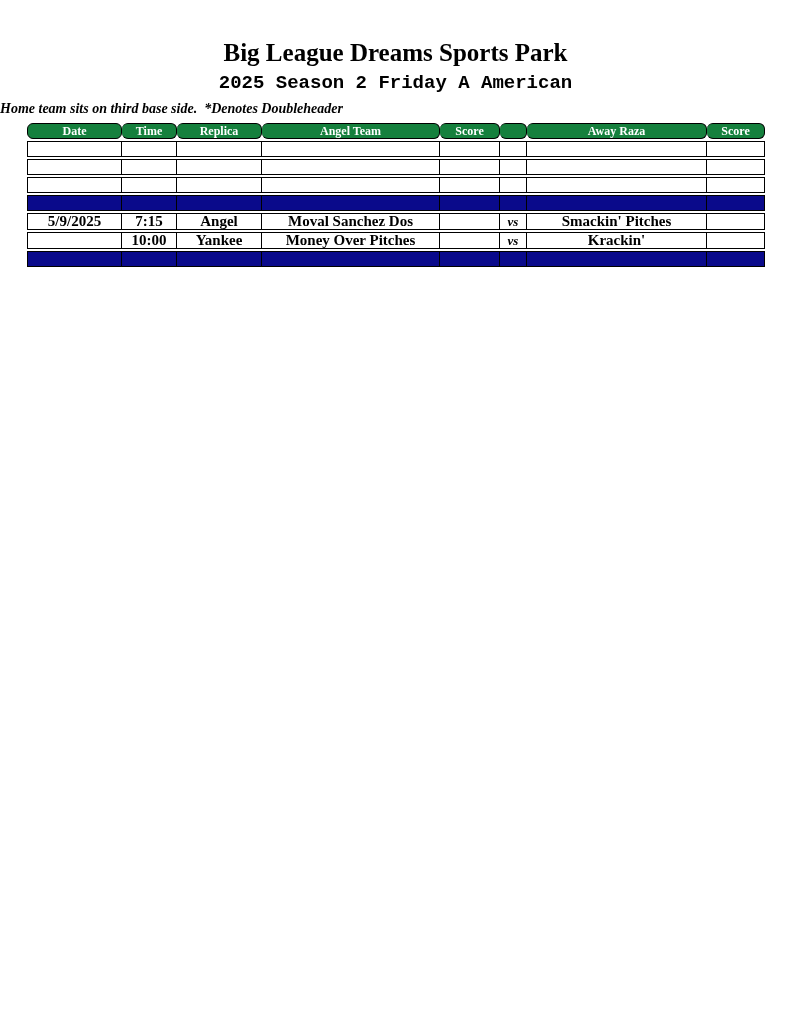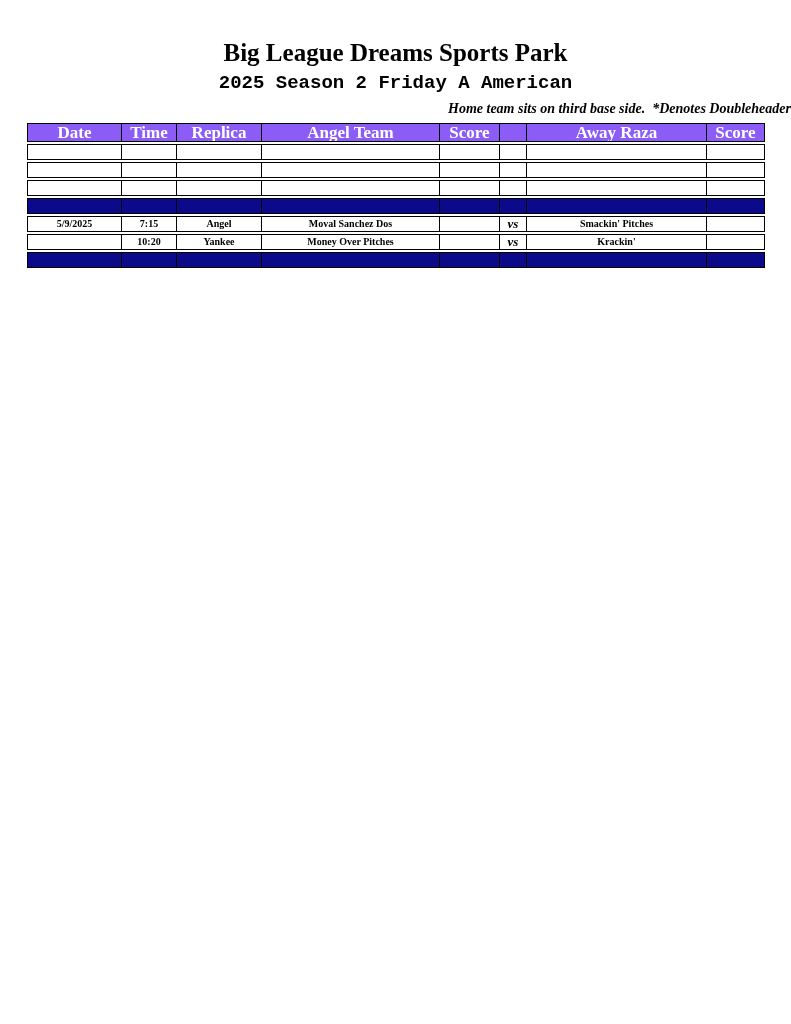--- a/index.html
+++ b/index.html
@@ -27,21 +27,21 @@
   .subtitle {
     margin: 4px 0 0 0;
     text-align: center;
     font-size: 19px;
     font-weight: bold;
     line-height: 1.2;
     font-family: Liberation Mono, monospace;
   }
   .note {
     margin: 6px 0 4px 0;
-    text-align: right;
+    text-align: left;
     font-size: 14px;
     font-weight: bold;
     font-style: italic;
     line-height: 1.15;
     white-space: pre;
   }
   table.schedule {
     margin-left: 27px;
     width: 738px;
     table-layout: fixed;
@@ -57,35 +57,36 @@
     overflow: hidden;
     border-top: 1px solid #000000;
     border-bottom: 1px solid #000000;
     border-right: 1px solid #000000;
   }
   table.schedule th:first-child,
   table.schedule td:first-child {
     border-left: 1px solid #000000;
   }
   tr.header-row th {
-    background: #8b5cf6;
+    background: #15803d;
     color: #ffffff;
-    font-size: 17px;
+    font-size: 12px;
     font-weight: bold;
     line-height: 1;
+    border-radius: 6px;
   }
   tr.separator-row td {
     background: #0a0a8b;
   }
   tr.empty-row td {
     background: #ffffff;
   }
   tr.game-row td {
     background: #ffffff;
-    font-size: 10px;
+    font-size: 15px;
     font-weight: bold;
     line-height: 1;
   }
   tr.game-row td.vs-cell {
     font-size: 13px;
     font-style: italic;
   }
 </style>
 </head>
 <body>
@@ -164,21 +165,21 @@
         <td>7:15</td>
         <td>Angel</td>
         <td>Moval Sanchez Dos</td>
         <td></td>
         <td class="vs-cell">vs</td>
         <td>Smackin' Pitches</td>
         <td></td>
       </tr>
       <tr class="game-row">
         <td></td>
-        <td>10:20</td>
+        <td>10:00</td>
         <td>Yankee</td>
         <td>Money Over Pitches</td>
         <td></td>
         <td class="vs-cell">vs</td>
         <td>Krackin'</td>
         <td></td>
       </tr>
       <tr class="separator-row">
         <td></td>
           <td></td>

